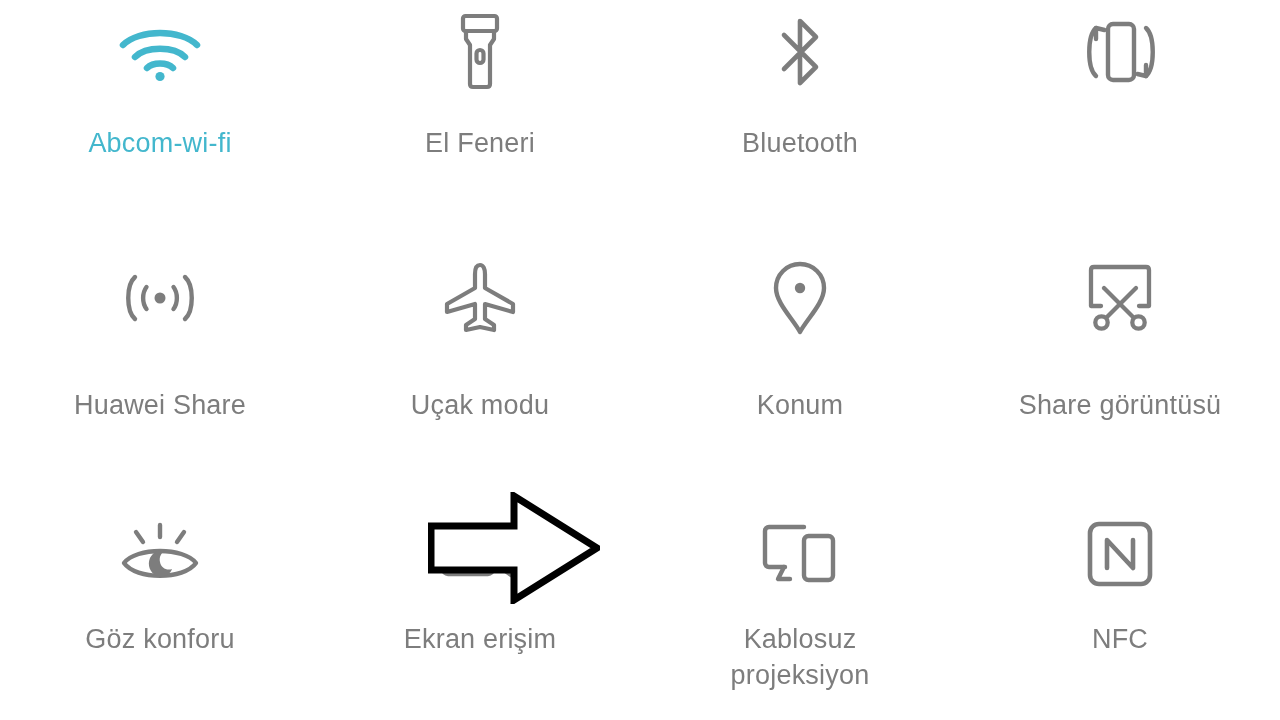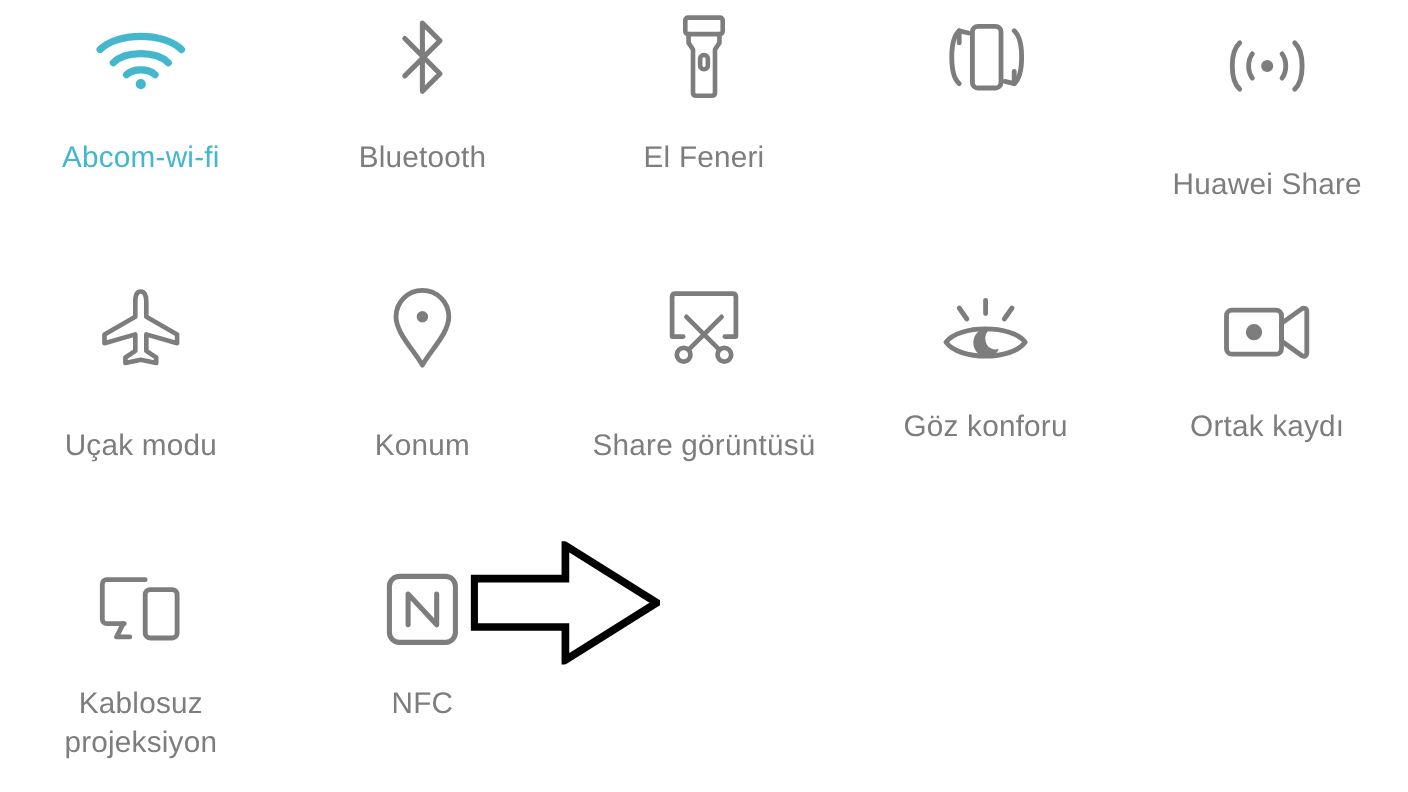--- a/index.html
+++ b/index.html
@@ -15,21 +15,21 @@
     overflow: hidden;
     position: relative;
   }
   #panel {
     position: absolute;
     left: 0;
     top: 0;
     width: 1280px;
     height: 720px;
     display: grid;
-    grid-template-columns: repeat(5, 1fr);
+    grid-template-columns: repeat(4, 1fr);
     grid-template-rows: 238px 252px 230px;
   }
   .tile {
     display: flex;
     flex-direction: column;
     align-items: center;
     justify-content: flex-start;
     position: relative;
   }
   .tile .icon-wrap {
@@ -86,36 +86,36 @@
         <path d="M18 37 C29 26, 57 26, 68 37"></path>
         <path d="M30 48 C36 42, 50 42, 56 48"></path>
         <circle cx="43" cy="56.5" r="4.6" fill="#43b7cd" stroke="none"></circle>
       </svg>
     </div>
     <div class="label">Abcom-wi-fi</div>
   </div>
 
   <div class="tile row1">
     <div class="icon-wrap">
-      <svg width="56" height="76" viewBox="0 0 56 76" fill="none" stroke="#7d7d7d" stroke-width="4.6" stroke-linecap="round" stroke-linejoin="round">
-        <path d="M12 21 L44 53 L28 69 L28 7 L44 23 L12 55"></path>
-      </svg>
-    </div>
-    <div class="label">Bluetooth</div>
-  </div>
-
-  <div class="tile row1">
-    <div class="icon-wrap">
       <svg width="54" height="80" viewBox="0 0 54 80" fill="none" stroke="#7d7d7d" stroke-width="4.2" stroke-linecap="round" stroke-linejoin="round">
         <rect x="10" y="4" width="34" height="15" rx="2.5"></rect>
         <path d="M13 19 L13 27 L17 33 L17 72 C17 74 18 75 20 75 L34 75 C36 75 37 74 37 72 L37 33 L41 27 L41 19"></path>
         <rect x="23.5" y="38" width="7" height="13" rx="3.5"></rect>
       </svg>
     </div>
     <div class="label">El Feneri</div>
+  </div>
+
+  <div class="tile row1">
+    <div class="icon-wrap">
+      <svg width="56" height="76" viewBox="0 0 56 76" fill="none" stroke="#7d7d7d" stroke-width="4.6" stroke-linecap="round" stroke-linejoin="round">
+        <path d="M12 21 L44 53 L28 69 L28 7 L44 23 L12 55"></path>
+      </svg>
+    </div>
+    <div class="label">Bluetooth</div>
   </div>
 
 
   <div class="tile row1">
     <div class="icon-wrap">
       <svg width="90" height="72" viewBox="0 0 90 72" fill="none" stroke="#7d7d7d" stroke-width="4.4" stroke-linecap="round" stroke-linejoin="round">
         <rect x="33" y="8" width="26" height="56" rx="5"></rect>
         <path d="M21 12 C12 20, 12 52, 21 60"></path>
         <path d="M71 12 C80 20, 80 52, 71 60"></path>
         <path d="M71 60 L71 49 M71 60 L62.5 58"></path>
@@ -185,21 +185,21 @@
 
 
   <div class="tile row3">
     <div class="icon-wrap">
       <svg width="82" height="58" viewBox="0 0 82 58" fill="none" stroke="#7d7d7d" stroke-width="4.4" stroke-linecap="round" stroke-linejoin="round">
         <rect x="4" y="9" width="50" height="40" rx="5"></rect>
         <path d="M54 21 L72 8 C74.5 6.2, 77 7.3, 77 10.3 L77 47.7 C77 50.7, 74.5 51.8, 72 50 L54 37 Z"></path>
         <circle cx="29" cy="29" r="7.4" fill="#7d7d7d" stroke="none"></circle>
       </svg>
     </div>
-    <div class="label">Ortak kaydı</div>
+    <div class="label">Ekran erişim</div>
   </div>
 
   <div class="tile row3">
     <div class="icon-wrap">
       <svg width="80" height="66" viewBox="0 0 80 66" fill="none" stroke="#7d7d7d" stroke-width="4.4" stroke-linecap="round" stroke-linejoin="round">
         <path d="M44 6 L9 6 C6.8 6, 5 7.8, 5 10 L5 42 C5 44.2, 6.8 46, 9 46 L25 46"></path>
         <path d="M24 46 L18 58 L30 58"></path>
         <rect x="44" y="15" width="29" height="44" rx="4.5"></rect>
       </svg>
     </div>

